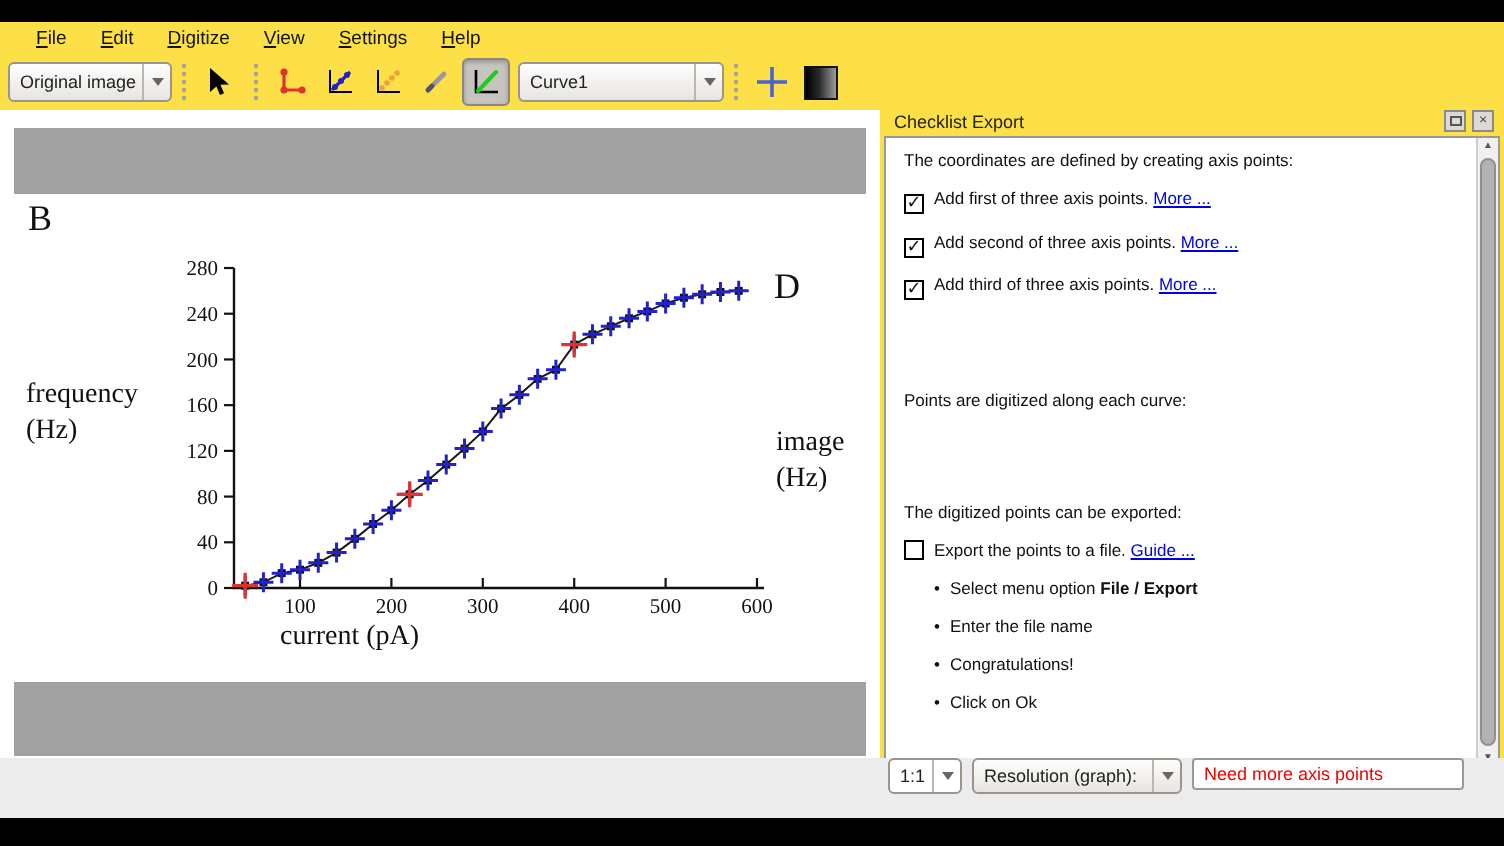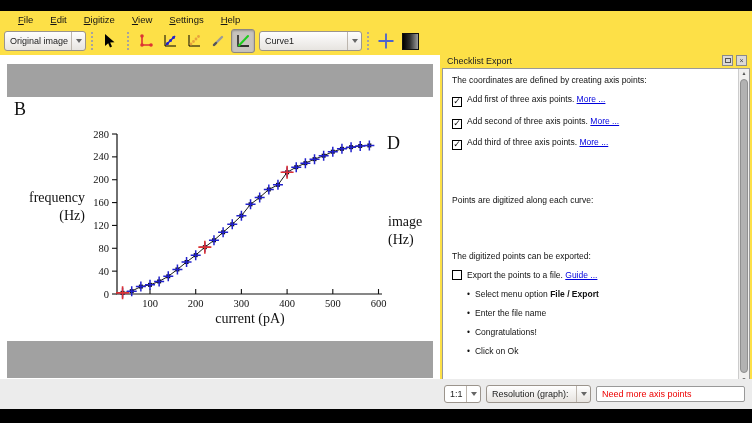--- a/index.html
+++ b/index.html
@@ -24,23 +24,23 @@
   .tbtn.active{background:#c7c3be;border:1px solid #8d8781;box-shadow:inset 0 1px 2px rgba(0,0,0,.25)}
   .grad-sq{width:15px;height:15px;border:1px solid #111;background:linear-gradient(90deg,#000,#2c2c2c 45%,#9c9c9c)}
 
   
   .graph-pane{position:absolute;left:0;top:44px;width:440px;height:324px;background:#fff;overflow:hidden}
   .band{position:absolute;left:7px;width:426px;background:#a1a1a1}
   .band.top{top:9px;height:33px}
   .band.bottom{top:286px;height:37px}
   .gtext{position:absolute;color:#111;font-family:"Liberation Serif","DejaVu Serif",serif}
   .panel-letter{font-size:18px}
-  .ylabel{left:13px;top:134px;width:72px;text-align:right;font-size:14px;line-height:1.25}
+  .ylabel{left:13px;top:134px;width:72px;text-align:left;font-size:14px;line-height:1.25}
   .right-label{left:388px;top:158px;width:60px;font-size:14px;line-height:1.25}
-  .xlabel{left:140px;top:256px;width:220px;text-align:center;font-size:14px}
+  .xlabel{left:140px;top:256px;width:220px;text-align:left;font-size:14px}
   #plot{position:absolute;left:0;top:0}
 
   
   .dock{position:absolute;left:441px;top:44px;width:310px;height:330px}
   .dock-title{position:absolute;left:6px;top:1px;font-size:9px;color:#222}
   .dock-btns{position:absolute;right:4px;top:0;display:flex;gap:3px}
   .dock-btn{width:9px;height:9px;border:1px solid #8a8a8a;background:#dcd9d6;display:flex;align-items:center;justify-content:center;
             font-size:7px;line-height:7px;color:#444}
   .dock-btn .mini{width:4px;height:3px;border:1px solid #555}
   .dock-content{position:absolute;left:1px;right:1px;top:13px;bottom:0;background:#fff;border:1px solid #999;
@@ -51,25 +51,25 @@
   .cb{display:inline-block;width:8px;height:8px;border:1.5px solid #000;margin-right:5px;vertical-align:-2px;
       text-align:center;font-size:9px;line-height:7px;font-weight:bold;background:#fff}
   .bul{margin-right:5px}
   .cl-link{color:#0000dd;text-decoration:underline;font-weight:normal;cursor:pointer}
   .sb{position:absolute;top:14px;right:2px;bottom:1px;width:11px;background:#f1f0ef;border-left:1px solid #ccc;box-sizing:border-box}
   .sb .arr{position:absolute;left:0;width:100%;height:9px;text-align:center;font-size:5px;color:#555;line-height:9px}
   .sb .arr.up{top:0}.sb .arr.down{bottom:0}
   .sb .thumb{position:absolute;left:1px;right:1px;top:10px;bottom:11px;background:#b2b2b2;border:1px solid #8f8f8f;border-radius:4px}
 
   
-  .statusbar{position:absolute;left:0;top:368px;width:752px;height:30px;background:#ececec;display:flex;align-items:center;
+  .statusbar{position:absolute;left:0;top:368px;width:752px;height:30px;background:#ececec;display:flex;
              padding-left:444px;box-sizing:border-box;gap:5px}
   .status-combo{height:18px}
   .status-combo.white{background:#fff}
-  .status-field{width:149px;height:16px;background:#fff;border:1px solid #999;border-radius:2px;font-size:9px;
+  .status-field{width:136px;height:16px;background:#fff;border:1px solid #999;border-radius:2px;font-size:9px;
                 display:flex;align-items:center;padding-left:5px;white-space:nowrap;overflow:hidden;box-sizing:border-box}
 </style>
 </head>
 <body>
 
 <div class="window">
 
   <div class="menubar" id="menubar">
       <span><u>F</u>ile</span>
       <span><u>E</u>dit</span>

